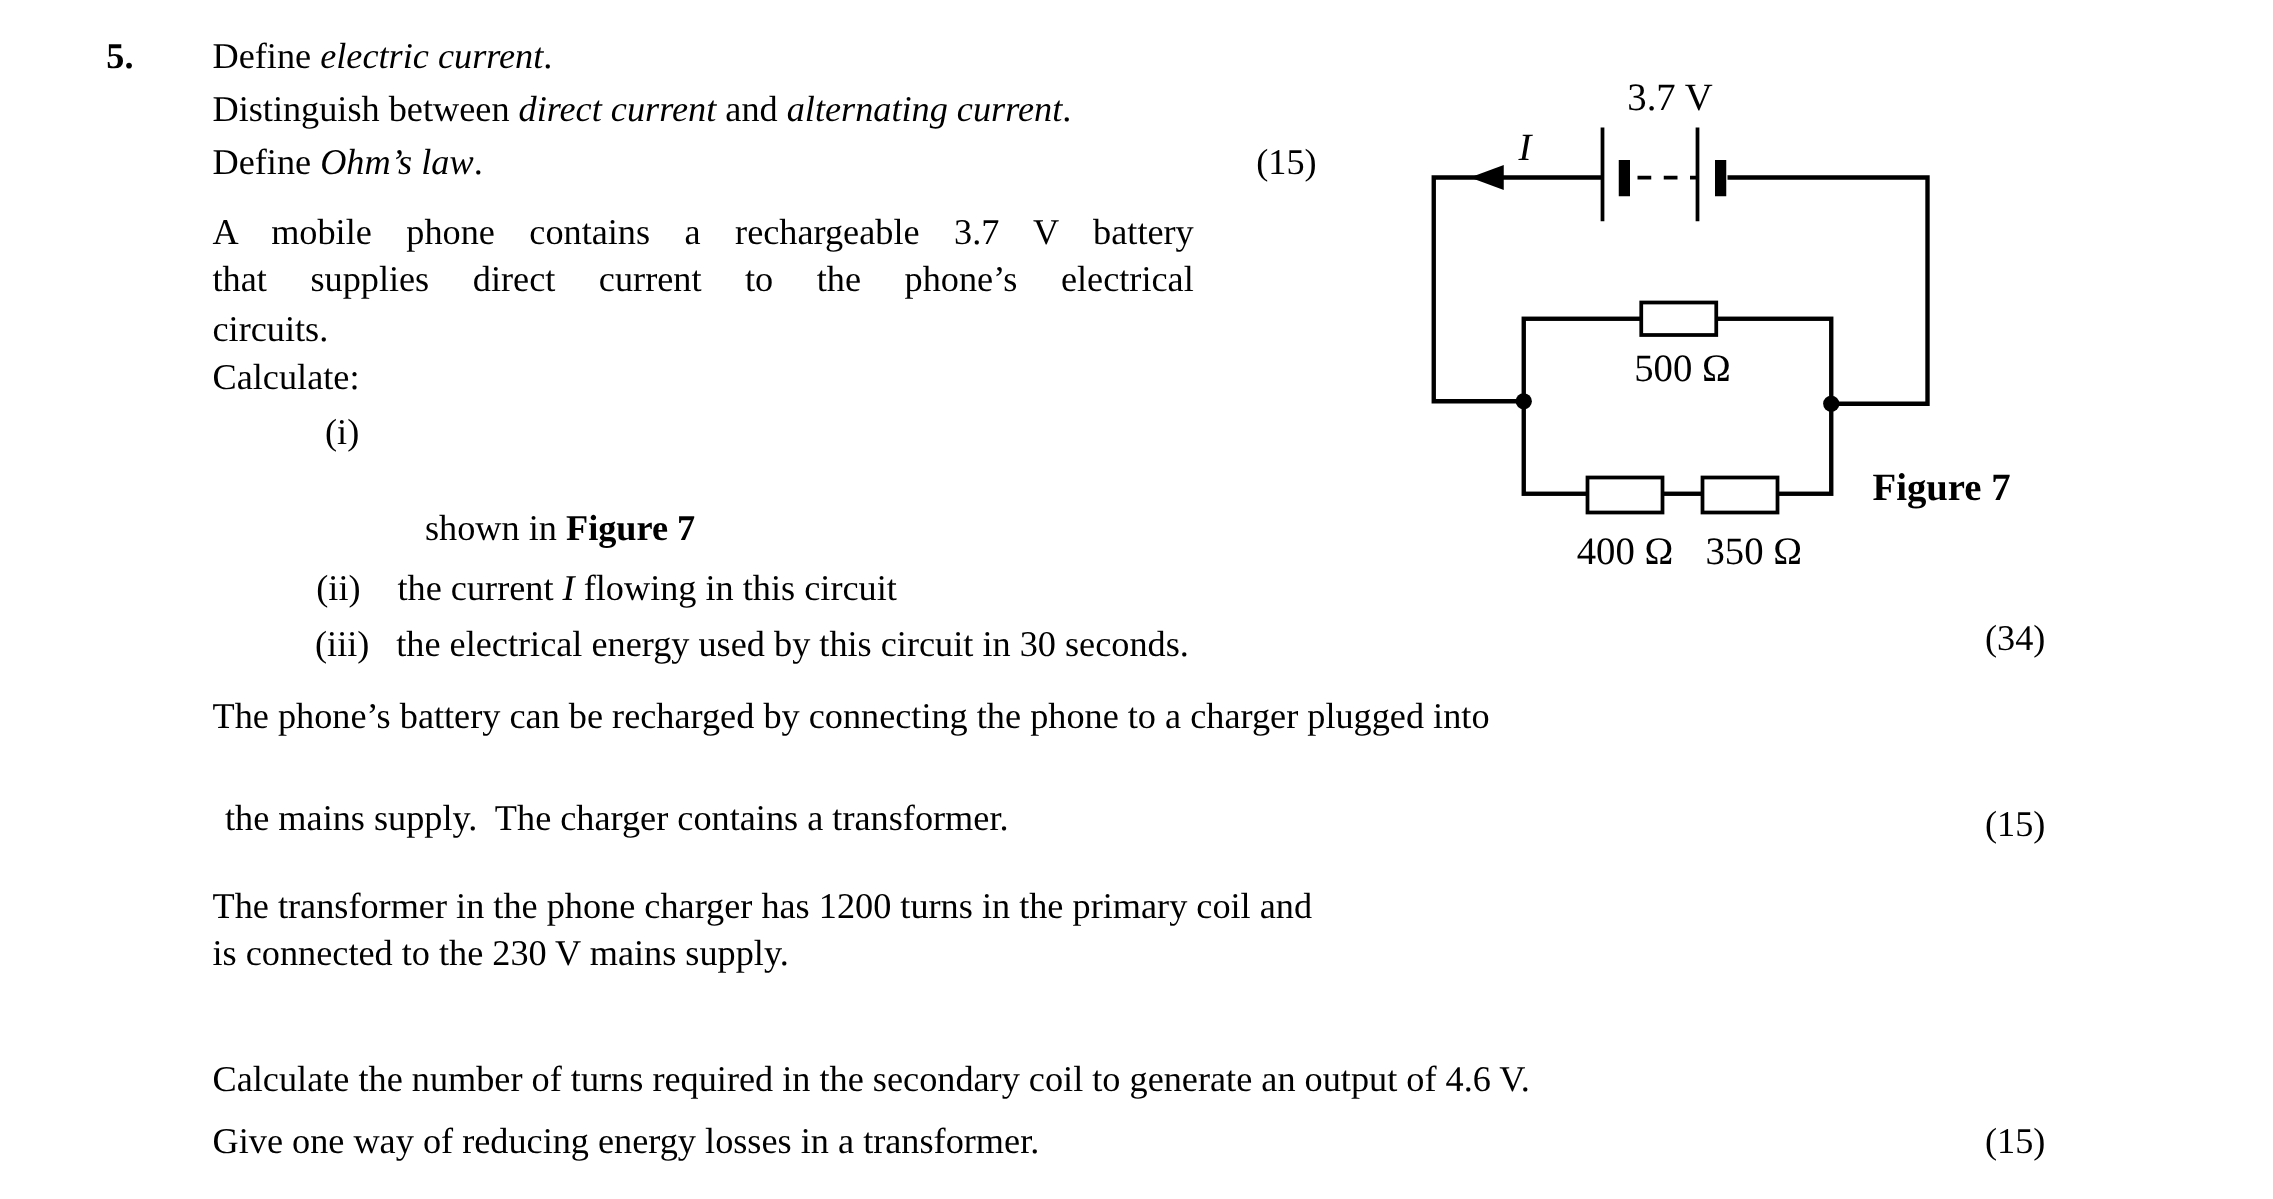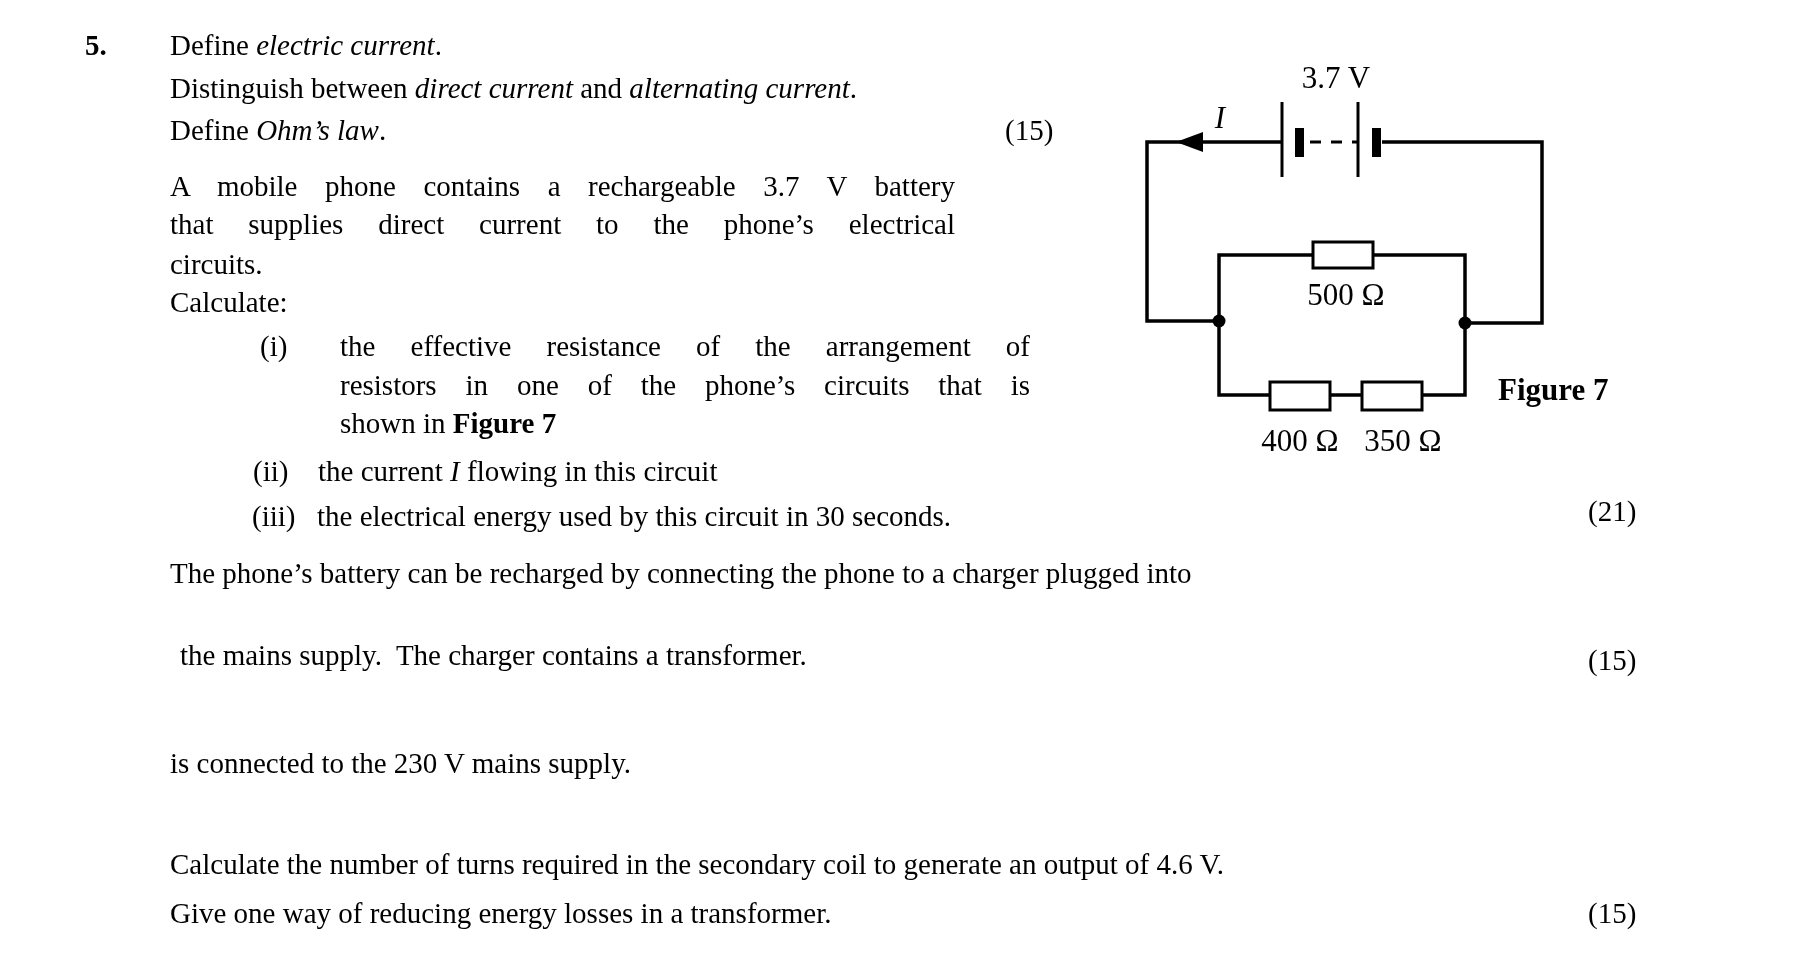--- a/index.html
+++ b/index.html
@@ -43,36 +43,35 @@
   <div class="line" style="left:170px; top:111px;"><span>Define </span><span class="italic">Ohm’s law</span><span>.</span></div>
   <div class="mark" style="left:1005px; top:111px;">(15)</div>
 
   <div class="jline" style="left:170px; top:167px; width:785px;">A mobile phone contains a rechargeable 3.7 V battery</div>
   <div class="jline" style="left:170px; top:205px; width:785px;">that supplies direct current to the phone’s electrical</div>
   <div class="line" style="left:170px; top:245px;">circuits.</div>
 
   <div class="line" style="left:170px; top:283px;">Calculate:</div>
 
   <div class="line" style="left:260px; top:327px;">(i)</div>
-  <div class="jline" style="left:340px; top:327px; width:690px;">the effective resistance of the arrangement of</div>
-  <div class="jline" style="left:340px; top:366px; width:690px;">resistors in one of the phone’s circuits that is</div>
   <div class="line" style="left:340px; top:404px;"><span>shown in </span><span class="bold">Figure 7</span></div>
 
   <div class="line" style="left:253px; top:452px;">(ii)</div>
   <div class="line" style="left:318px; top:452px;"><span>the current </span><span class="italic">I</span><span> flowing in this circuit</span></div>
 
   <div class="line" style="left:252px; top:497px;">(iii)</div>
   <div class="line" style="left:317px; top:497px;">the electrical energy used by this circuit in 30 seconds.</div>
-  <div class="mark" style="left:1588px; top:492px;">(21)</div>
+  <div class="mark" style="left:1588px; top:492px;">(34)</div>
 
   <div class="line" style="left:170px; top:554px;">The phone’s battery can be recharged by connecting the phone to a charger plugged into</div>
   <div class="line" style="left:180px; top:592px;margin-top:44px;">the mains supply.&nbsp; The charger contains a transformer.</div>
 
   <div class="mark" style="left:1588px; top:641px;">(15)</div>
 
+  <div class="line" style="left:170px; top:706px;">The transformer in the phone charger has 1200 turns in the primary coil and</div>
   <div class="line" style="left:170px; top:744px;">is connected to the 230 V mains supply.</div>
 
   <div class="line" style="left:170px; top:845px;">Calculate the number of turns required in the secondary coil to generate an output of 4.6 V.</div>
   <div class="line" style="left:170px; top:894px;">Give one way of reducing energy losses in a transformer.</div>
   <div class="mark" style="left:1588px; top:894px;">(15)</div>
 
   <svg style="position:absolute; left:1090px; top:40px;" width="610" height="430" viewBox="0 0 610 430">
 
     <path d="M192 102 L57 102 L57 281 L124 281" fill="none" stroke="#000" stroke-width="3.5"></path>
 

